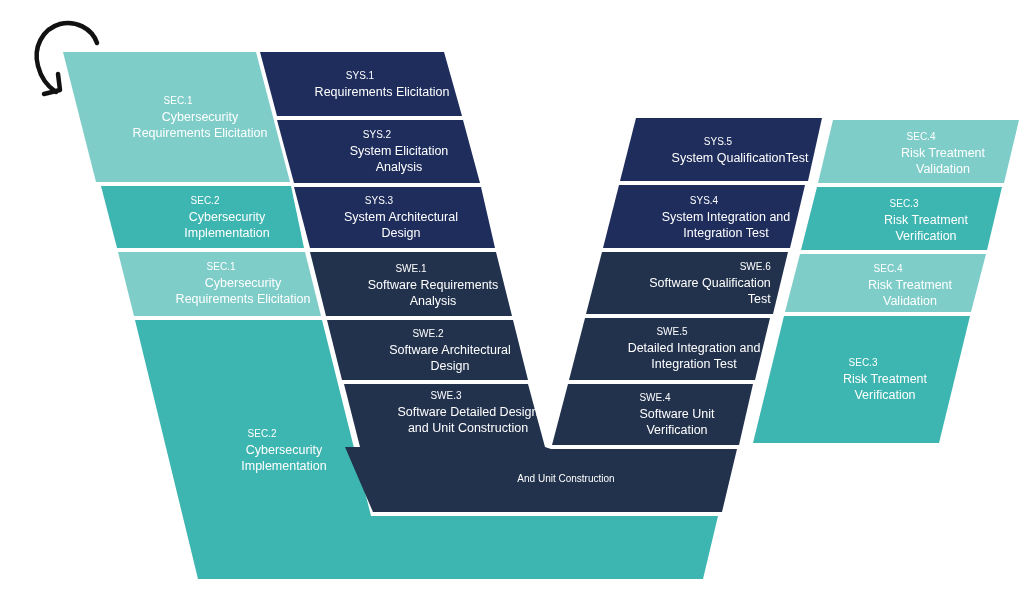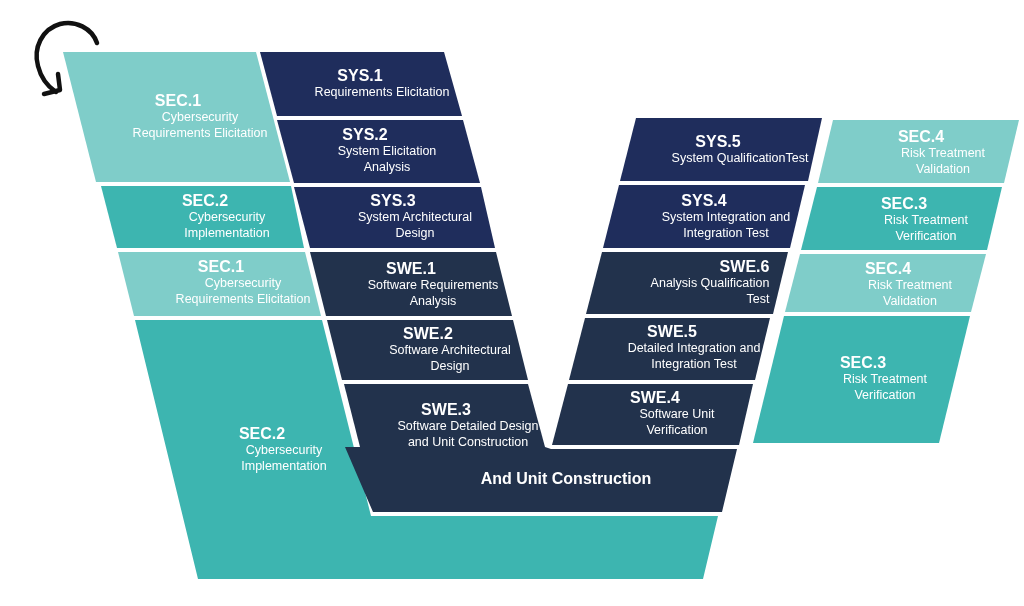--- a/index.html
+++ b/index.html
@@ -1,19 +1,19 @@
 <!DOCTYPE html>
 <html><head>
 <meta charset="utf-8">
 <style>
   html,body{margin:0;padding:0;background:#ffffff;}
   body{width:1024px;height:606px;position:relative;overflow:hidden;font-family:"Liberation Sans",sans-serif;}
   svg{position:absolute;left:0;top:0;}
   .lbl{position:absolute;color:#ffffff;text-align:center;font-size:12.5px;line-height:16px;transform:translateX(-50%);white-space:nowrap;}
-  .lbl .code{font-weight:bold;font-size:16px;display:block;}
+  .lbl .code{font-weight:normal;font-size:10px;display:block;}
   .lbl .txt{display:block;margin-left:44px;}
 </style>
 </head>
 <body>
 
 <svg width="1024" height="606" viewBox="0 0 1024 606">
 
   <polygon points="63,52 256,52 290,182 96,182" fill="#7FCDC9"></polygon>
   <polygon points="101,186 291,186 304,248 117,248" fill="#3DB5B0"></polygon>
   <polygon points="118,252 305,252 321,316 134,316" fill="#7FCDC9"></polygon>
@@ -63,62 +63,62 @@
 <div class="lbl" style="left:262px;top:426px;">
   <span class="code">SEC.2</span>
   <span class="txt">Cybersecurity</span>
   <span class="txt">Implementation</span>
 </div>
 
 <div class="lbl" style="left:360px;top:68px;">
   <span class="code">SYS.1</span>
   <span class="txt">Requirements Elicitation</span>
 </div>
-<div class="lbl" style="left:365px;top:127px;">
+<div class="lbl" style="left:377px;top:127px;">
   <span class="code">SYS.2</span>
   <span class="txt">System Elicitation</span>
   <span class="txt">Analysis</span>
 </div>
-<div class="lbl" style="left:393px;top:193px;">
+<div class="lbl" style="left:379px;top:193px;">
   <span class="code">SYS.3</span>
   <span class="txt">System Architectural</span>
   <span class="txt">Design</span>
 </div>
 <div class="lbl" style="left:411px;top:261px;">
   <span class="code">SWE.1</span>
   <span class="txt">Software Requirements</span>
   <span class="txt">Analysis</span>
 </div>
 <div class="lbl" style="left:428px;top:326px;">
   <span class="code">SWE.2</span>
   <span class="txt">Software Architectural</span>
   <span class="txt">Design</span>
 </div>
-<div class="lbl" style="left:446px;top:402px;">
+<div class="lbl" style="left:446px;top:388px;">
   <span class="code">SWE.3</span>
   <span class="txt">Software Detailed Design</span>
   <span class="txt">and Unit Construction</span>
 </div>
 
 <div class="lbl" style="left:566px;top:471px;">
   <span class="code">And Unit Construction</span>
 </div>
 
 <div class="lbl" style="left:718px;top:134px;">
   <span class="code">SYS.5</span>
   <span class="txt">System QualificationTest</span>
 </div>
 <div class="lbl" style="left:704px;top:193px;">
   <span class="code">SYS.4</span>
   <span class="txt">System Integration and</span>
   <span class="txt">Integration Test</span>
 </div>
 <div class="lbl" style="left:688px;top:259px;text-align:right;">
   <span class="code">SWE.6</span>
-  <span class="txt">Analysis Qualification</span>
+  <span class="txt">Software Qualification</span>
   <span class="txt">Test</span>
 </div>
 <div class="lbl" style="left:672px;top:324px;">
   <span class="code">SWE.5</span>
   <span class="txt">Detailed Integration and</span>
   <span class="txt">Integration Test</span>
 </div>
 <div class="lbl" style="left:655px;top:390px;">
   <span class="code">SWE.4</span>
   <span class="txt">Software Unit</span>

